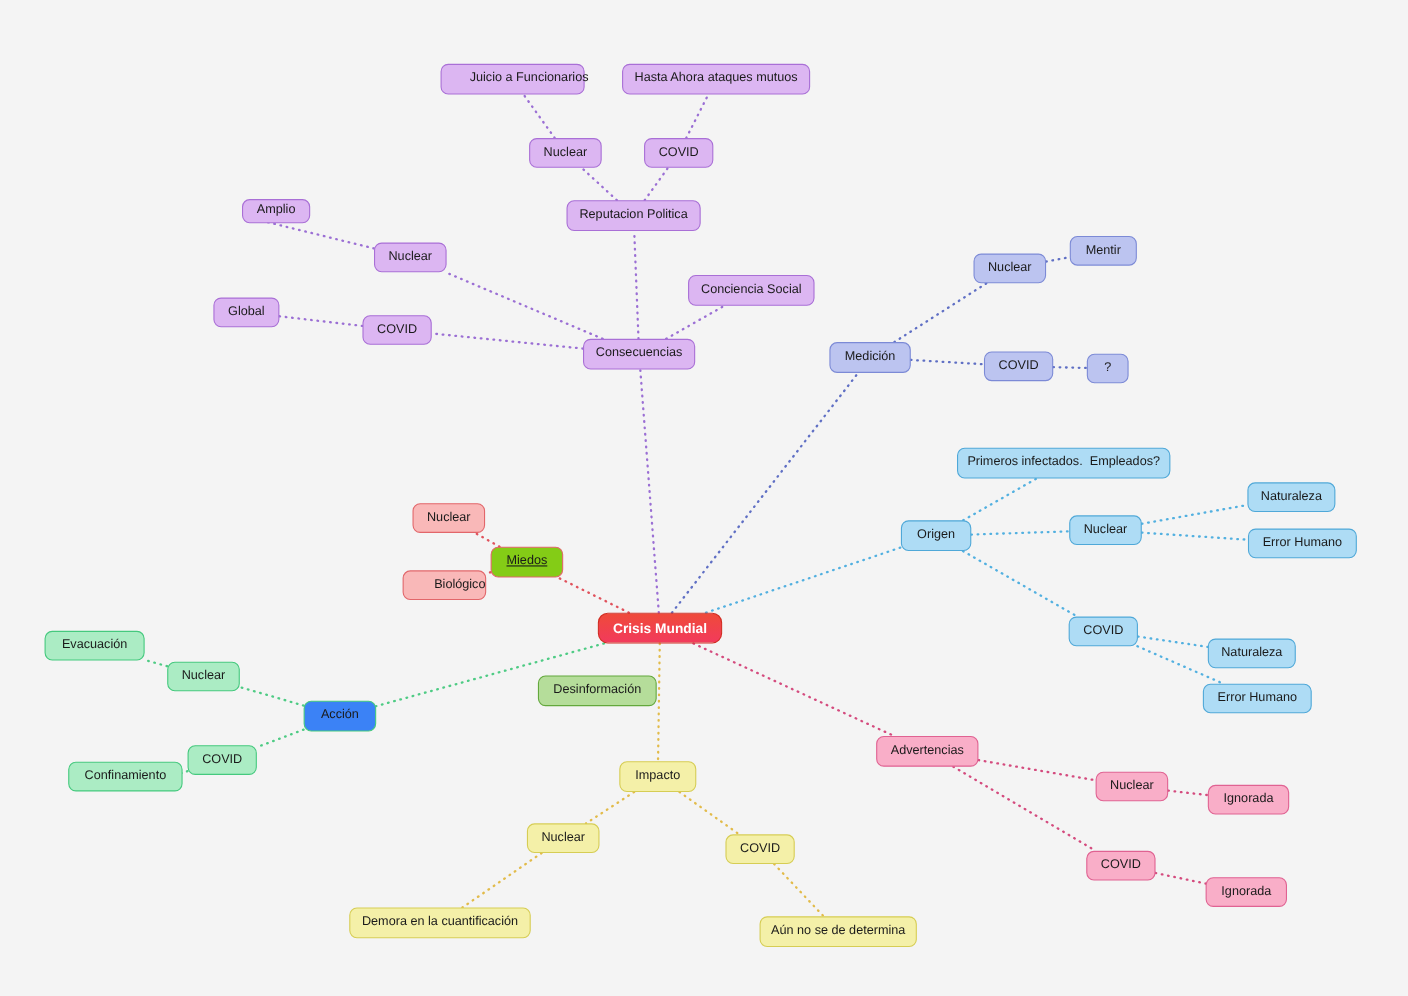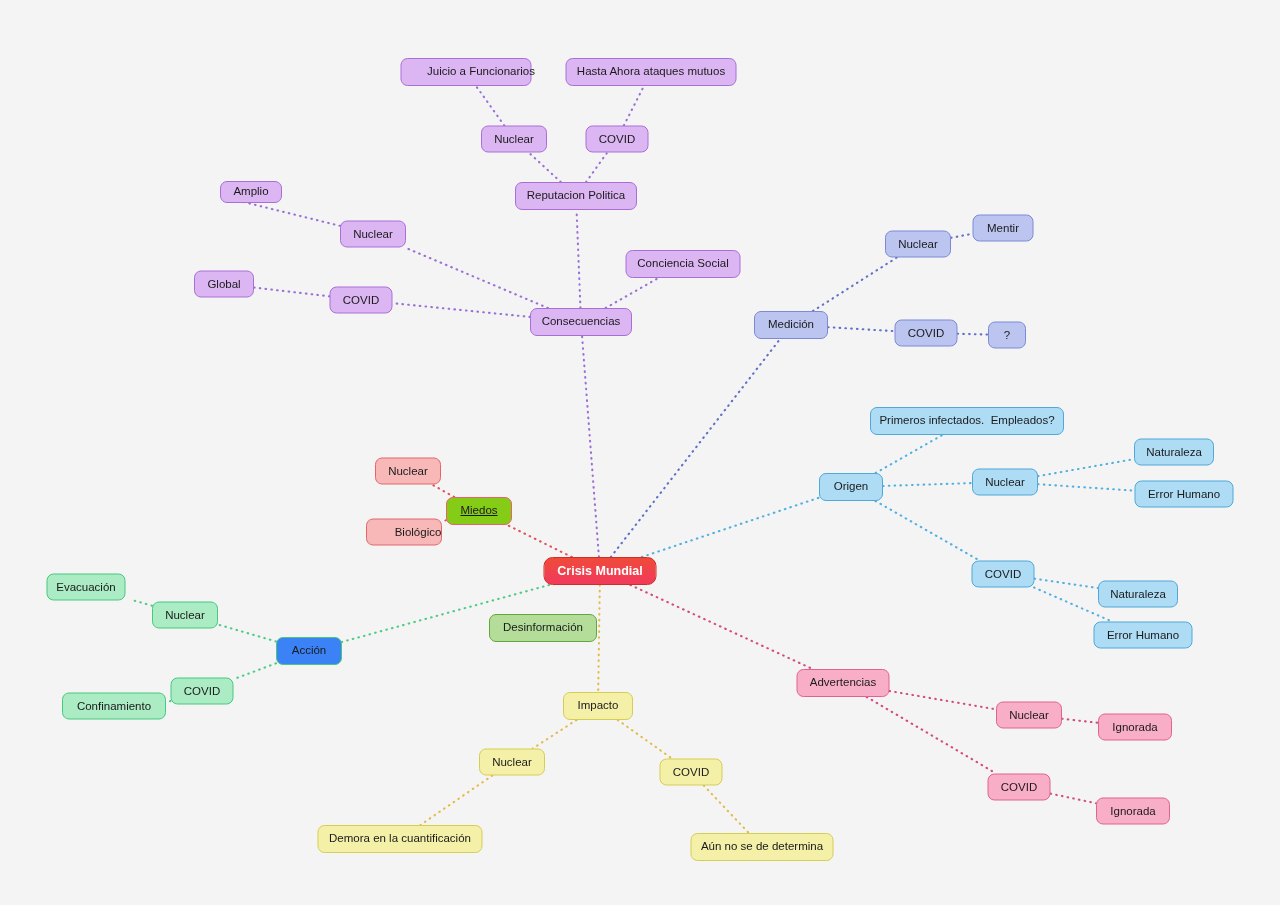--- a/index.html
+++ b/index.html
@@ -124,21 +124,21 @@
       <div class="node" style="left: 1174px; top: 452px; width: 80px; height: 27px; background: rgb(174, 220, 245); border-color: rgb(79, 168, 216);"><span>Naturaleza</span></div>
       <div class="node" style="left: 1184px; top: 494px; width: 99px; height: 27px; background: rgb(174, 220, 245); border-color: rgb(79, 168, 216);"><span>Error Humano</span></div>
       <div class="node" style="left: 1003px; top: 574px; width: 63px; height: 27px; background: rgb(174, 220, 245); border-color: rgb(79, 168, 216);"><span>COVID</span></div>
       <div class="node" style="left: 1138px; top: 594px; width: 80px; height: 27px; background: rgb(174, 220, 245); border-color: rgb(79, 168, 216);"><span>Naturaleza</span></div>
       <div class="node" style="left: 1143px; top: 635px; width: 99px; height: 27px; background: rgb(174, 220, 245); border-color: rgb(79, 168, 216);"><span>Error Humano</span></div>
       <div class="node" style="left: 479px; top: 511px; width: 66px; height: 28px; background: #84cc16; border-color: rgb(226, 102, 106); text-decoration: underline;"><span>Miedos</span></div>
       <div class="node" style="left: 408px; top: 471px; width: 66px; height: 27px; background: rgb(249, 184, 184); border-color: rgb(226, 102, 106);"><span>Nuclear</span></div>
       <div class="node" style="left: 404px; top: 532px; width: 76px; height: 27px; background: rgb(249, 184, 184); border-color: rgb(226, 102, 106); padding-left: 38px;"><span>Biológico</span></div>
       <div class="node" style="left: 309px; top: 651px; width: 66px; height: 28px; background: #3b82f6; border-color: rgb(69, 201, 126);"><span>Acción</span></div>
       <div class="node" style="left: 185px; top: 615px; width: 66px; height: 27px; background: rgb(171, 236, 196); border-color: rgb(69, 201, 126);"><span>Nuclear</span></div>
-      <div class="node" style="left: 86px; top: 587px; width: 79px; height: 27px; background: rgb(171, 236, 196); border-color: rgb(69, 201, 126);"><span>Evacuación</span></div>
+      <div class="node" style="left: 86px; top: 587px; width: 91px; height: 27px; background: rgb(171, 236, 196); border-color: rgb(69, 201, 126);"><span>Evacuación</span></div>
       <div class="node" style="left: 202px; top: 691px; width: 63px; height: 27px; background: rgb(171, 236, 196); border-color: rgb(69, 201, 126);"><span>COVID</span></div>
       <div class="node" style="left: 114px; top: 706px; width: 104px; height: 27px; background: rgb(171, 236, 196); border-color: rgb(69, 201, 126);"><span>Confinamiento</span></div>
       <div class="node" style="left: 543px; top: 628px; width: 108px; height: 28px; background: rgb(181, 221, 154); border-color: rgb(99, 168, 60);"><span>Desinformación</span></div>
       <div class="node" style="left: 598px; top: 706px; width: 70px; height: 28px; background: rgb(244, 240, 168); border-color: rgb(214, 205, 84);"><span>Impacto</span></div>
       <div class="node" style="left: 512px; top: 762px; width: 66px; height: 27px; background: rgb(244, 240, 168); border-color: rgb(214, 205, 84);"><span>Nuclear</span></div>
       <div class="node" style="left: 400px; top: 839px; width: 165px; height: 28px; background: rgb(244, 240, 168); border-color: rgb(214, 205, 84);"><span>Demora en la cuantificación</span></div>
       <div class="node" style="left: 691px; top: 772px; width: 63px; height: 27px; background: rgb(244, 240, 168); border-color: rgb(214, 205, 84);"><span>COVID</span></div>
       <div class="node" style="left: 762px; top: 847px; width: 143px; height: 28px; background: rgb(244, 240, 168); border-color: rgb(214, 205, 84); align-items: center;"><span>Aún no se de determina</span></div>
       <div class="node" style="left: 843px; top: 683px; width: 93px; height: 28px; background: rgb(249, 174, 200); border-color: rgb(224, 98, 146);"><span>Advertencias</span></div>
       <div class="node" style="left: 1029px; top: 715px; width: 66px; height: 27px; background: rgb(249, 174, 200); border-color: rgb(224, 98, 146);"><span>Nuclear</span></div>

